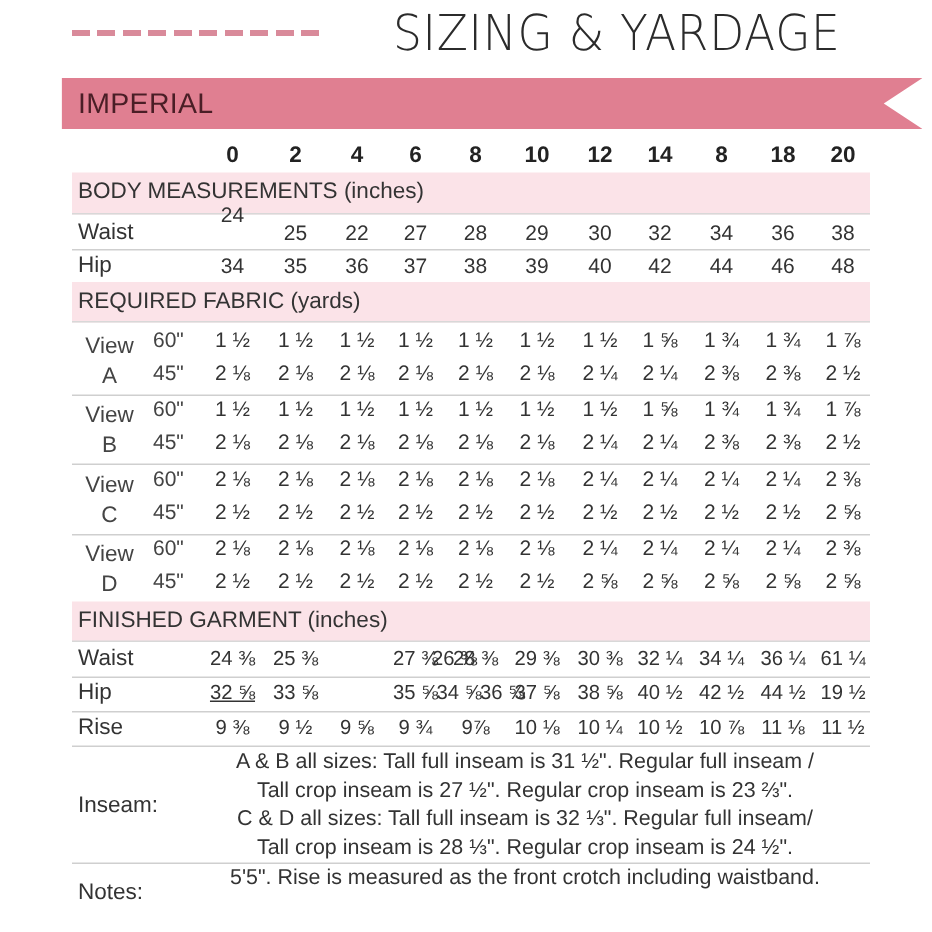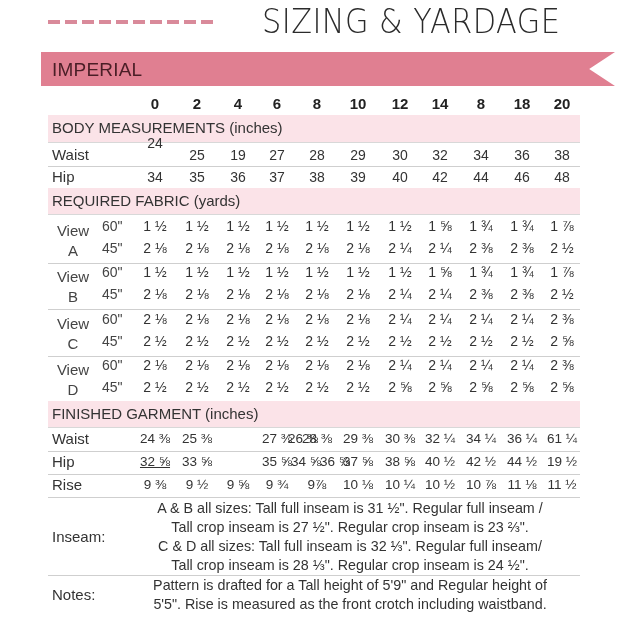--- a/index.html
+++ b/index.html
@@ -52,21 +52,21 @@
     <div class="abs size-hdr" style="left:522px;">18</div>
     <div class="abs size-hdr" style="left:562px;">20</div>
   </div>
 
 <div class="abs sec-hdr" style="top:115px;height:27px;"></div>
 <div class="abs sec-label" style="top:119px;">BODY MEASUREMENTS (inches)</div>
 <div id="body-rows">
     <div class="abs row-label" style="top:146px;">Waist</div>
     <div class="abs cell" style="top:135px;left:155px;">24</div>
     <div class="abs cell" style="top:147px;left:197px;">25</div>
-    <div class="abs cell" style="top:147px;left:238px;">19</div>
+    <div class="abs cell" style="top:147px;left:238px;">22</div>
     <div class="abs cell" style="top:147px;left:277px;">27</div>
     <div class="abs cell" style="top:147px;left:317px;">28</div>
     <div class="abs cell" style="top:147px;left:358px;">29</div>
     <div class="abs cell" style="top:147px;left:400px;">30</div>
     <div class="abs cell" style="top:147px;left:440px;">32</div>
     <div class="abs cell" style="top:147px;left:481px;">34</div>
     <div class="abs cell" style="top:147px;left:522px;">36</div>
     <div class="abs cell" style="top:147px;left:562px;">38</div>
     <div class="abs row-line" style="top:166px;"></div>
     <div class="abs row-label" style="top:168px;">Hip</div>
@@ -251,15 +251,14 @@
 <div class="abs inseam-text">
   <div>A &amp; B all sizes: Tall full inseam is 31 ½". Regular full inseam /</div>
   <div>Tall crop inseam is 27 ½". Regular crop inseam is 23 ⅔".</div>
   <div>C &amp; D all sizes: Tall full inseam is 32 ⅓". Regular full inseam/</div>
   <div>Tall crop inseam is 28 ⅓". Regular crop inseam is 24 ½".</div>
 </div>
 <div class="abs row-line" style="top:575px;"></div>
 
 <div class="abs notes-label">Notes:</div>
 <div class="abs notes-text">
-  <div>Pattern is drafted for a Tall height of 5'9" and Regular height of</div>
   <div>5'5". Rise is measured as the front crotch including waistband.</div>
 </div>
 
 </body></html>

